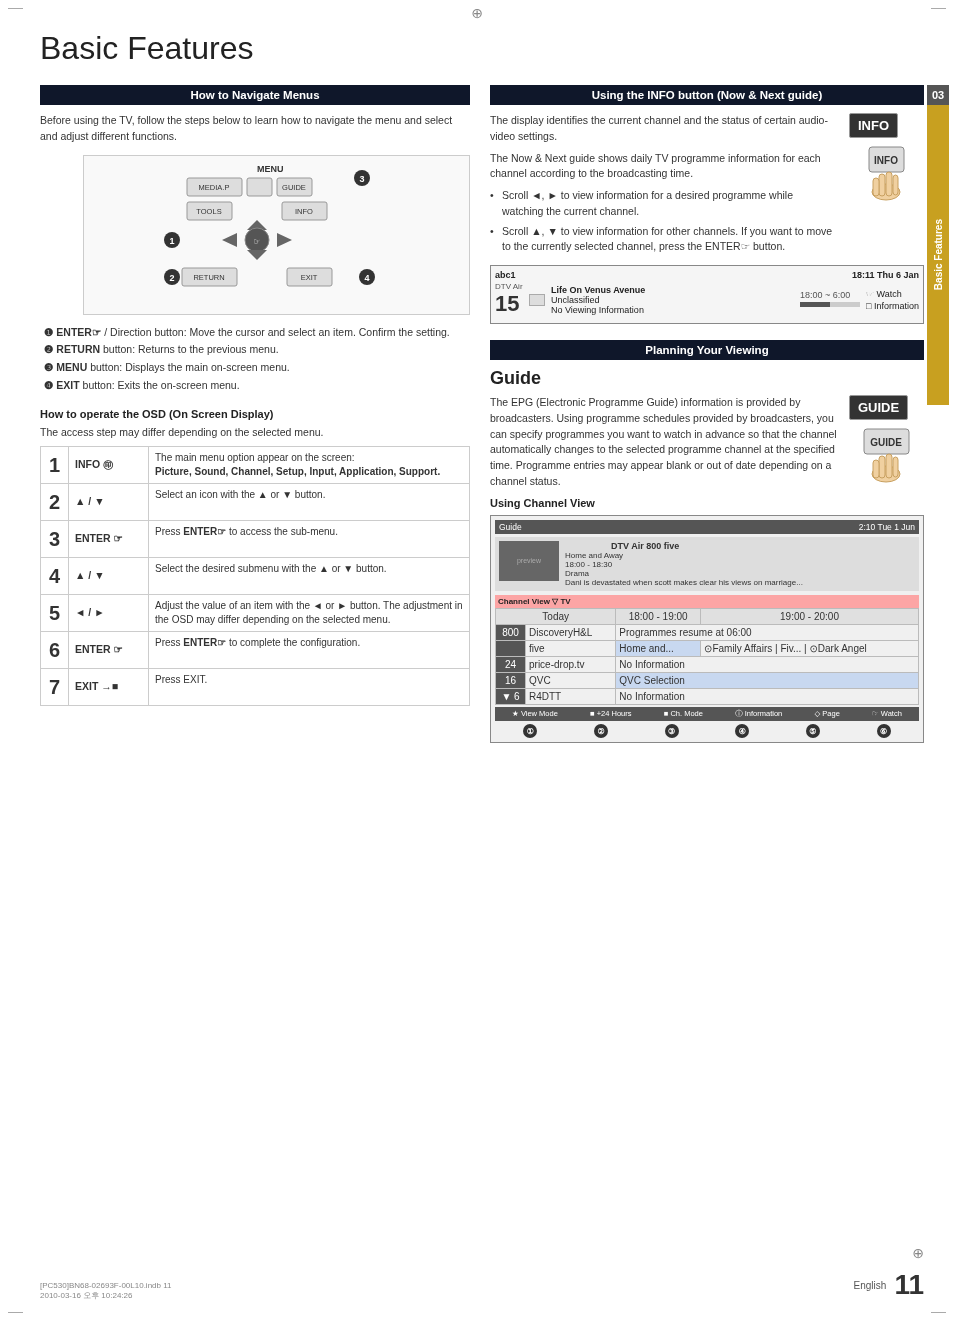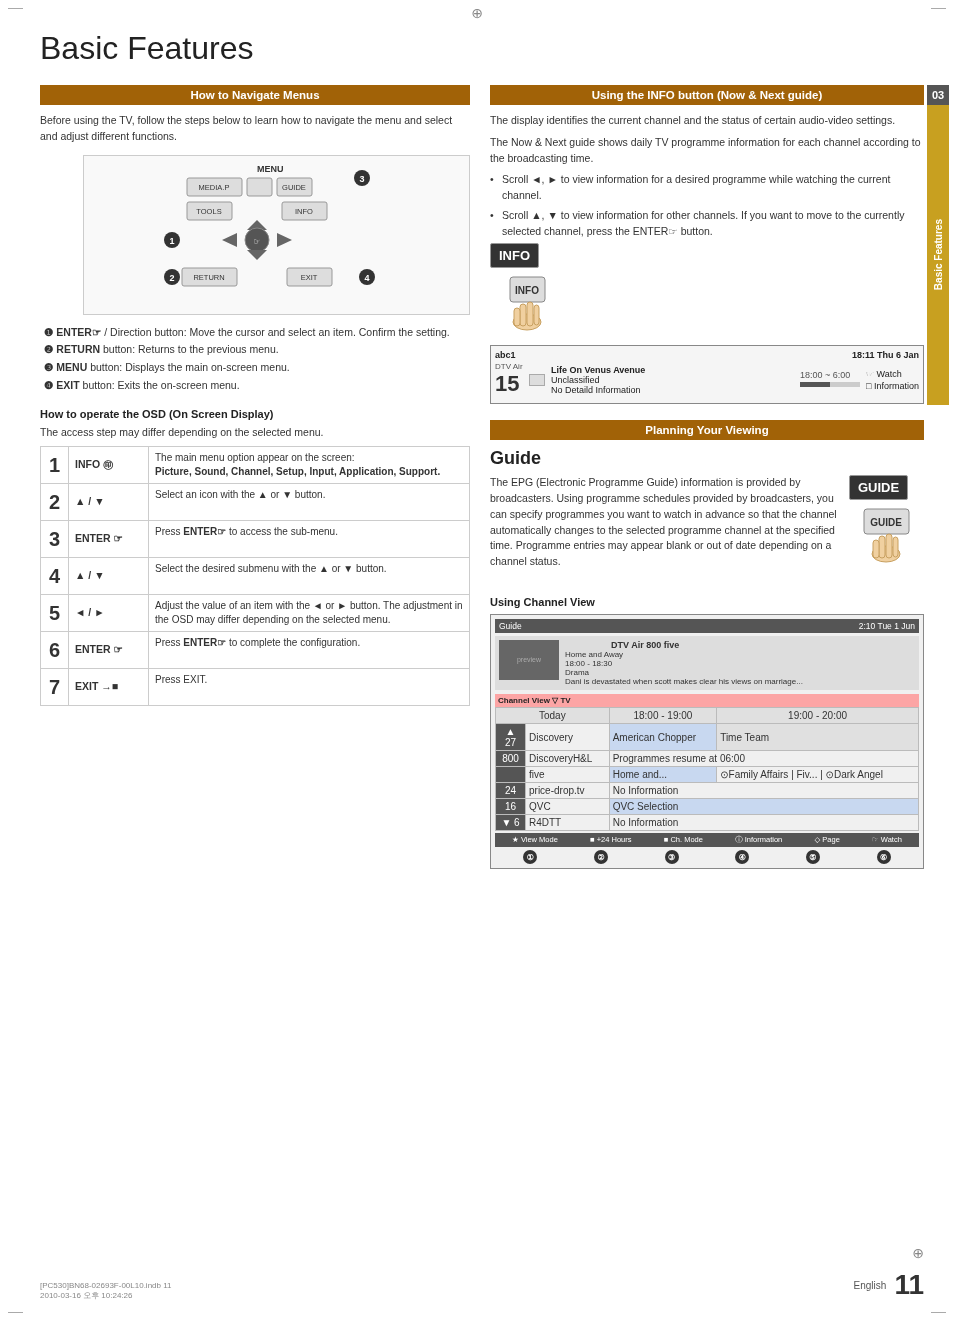--- a/index.html
+++ b/index.html
@@ -36,21 +36,21 @@
     .left-col {
       width: 430px;
       flex-shrink: 0;
     }
     .right-col {
       flex: 1;
       position: relative;
     }
     
     .section-header {
-      background: #a16207;
+      background: #0f172a;
       color: #fff;
       text-align: center;
       padding: 4px 8px;
       font-size: 11.5px;
       font-weight: bold;
       margin-bottom: 8px;
     }
     
     .nav-intro {
       font-size: 10.5px;
@@ -136,22 +136,21 @@
       margin-bottom: 16px;
     }
     .info-intro {
       font-size: 10.5px;
       line-height: 1.5;
       color: #333;
       margin-bottom: 6px;
     }
     .info-flex {
       display: flex;
-      gap: 0;
-      flex-direction: column;
+      gap: 14px;
     }
     .info-text {
       flex: 1;
     }
     .info-img {
       width: 75px;
       flex-shrink: 0;
     }
     .bullet-item {
       font-size: 10.5px;
@@ -225,21 +224,21 @@
       margin-top: 10px;
     }
     .guide-title {
       font-size: 18px;
       font-weight: bold;
       color: #222;
       margin: 8px 0 6px 0;
     }
     .guide-flex {
       display: flex;
-      margin-bottom: 25px;
+      margin-bottom: 6px;
     }
     .guide-text {
       flex: 1;
       font-size: 10.5px;
       line-height: 1.5;
       color: #333;
     }
     .guide-img {
       width: 75px;
       flex-shrink: 0;
@@ -594,21 +593,21 @@
           </div>
           <div class="channel-bar-row">
             <div>
               <div style="font-size:8px;color:#555;">DTV Air</div>
               <div class="channel-num-big">15</div>
             </div>
             <div style="width:16px;height:12px;background:#ddd;border:1px solid #aaa;flex-shrink:0;"></div>
             <div class="channel-info">
               <div style="font-weight:bold;">Life On Venus Avenue</div>
               <div>Unclassified</div>
-              <div>No Detaild Information</div>
+              <div>No Viewing Information</div>
             </div>
             <div class="channel-time">
               <div>18:00 ~ 6:00</div>
 
               <div style="width:60px;height:5px;background:#ccc;margin:2px 0;">
                 <div style="width:30px;height:5px;background:#555;"></div>
               </div>
             </div>
             <div class="channel-bar-actions">
               <div>☞ <span>Watch</span></div>
@@ -668,26 +667,20 @@
 
           <table class="guide-table">
             <thead>
               <tr>
                 <th colspan="2">Today</th>
                 <th>18:00 - 19:00</th>
                 <th>19:00 - 20:00</th>
               </tr>
             </thead>
             <tbody>
-              <tr>
-                <td class="ch-cell">▲ 27</td>
-                <td>Discovery</td>
-                <td class="prog-cell">American Chopper</td>
-                <td class="prog-cell2">Time Team</td>
-              </tr>
               <tr>
                 <td class="ch-cell">800</td>
                 <td>DiscoveryH&amp;L</td>
                 <td colspan="2">Programmes resume at 06:00</td>
               </tr>
               <tr>
                 <td class="ch-cell"></td>
                 <td>five</td>
                 <td class="prog-cell">Home and...</td>
                 <td>⊙Family Affairs | Fiv... | ⊙Dark Angel</td>

